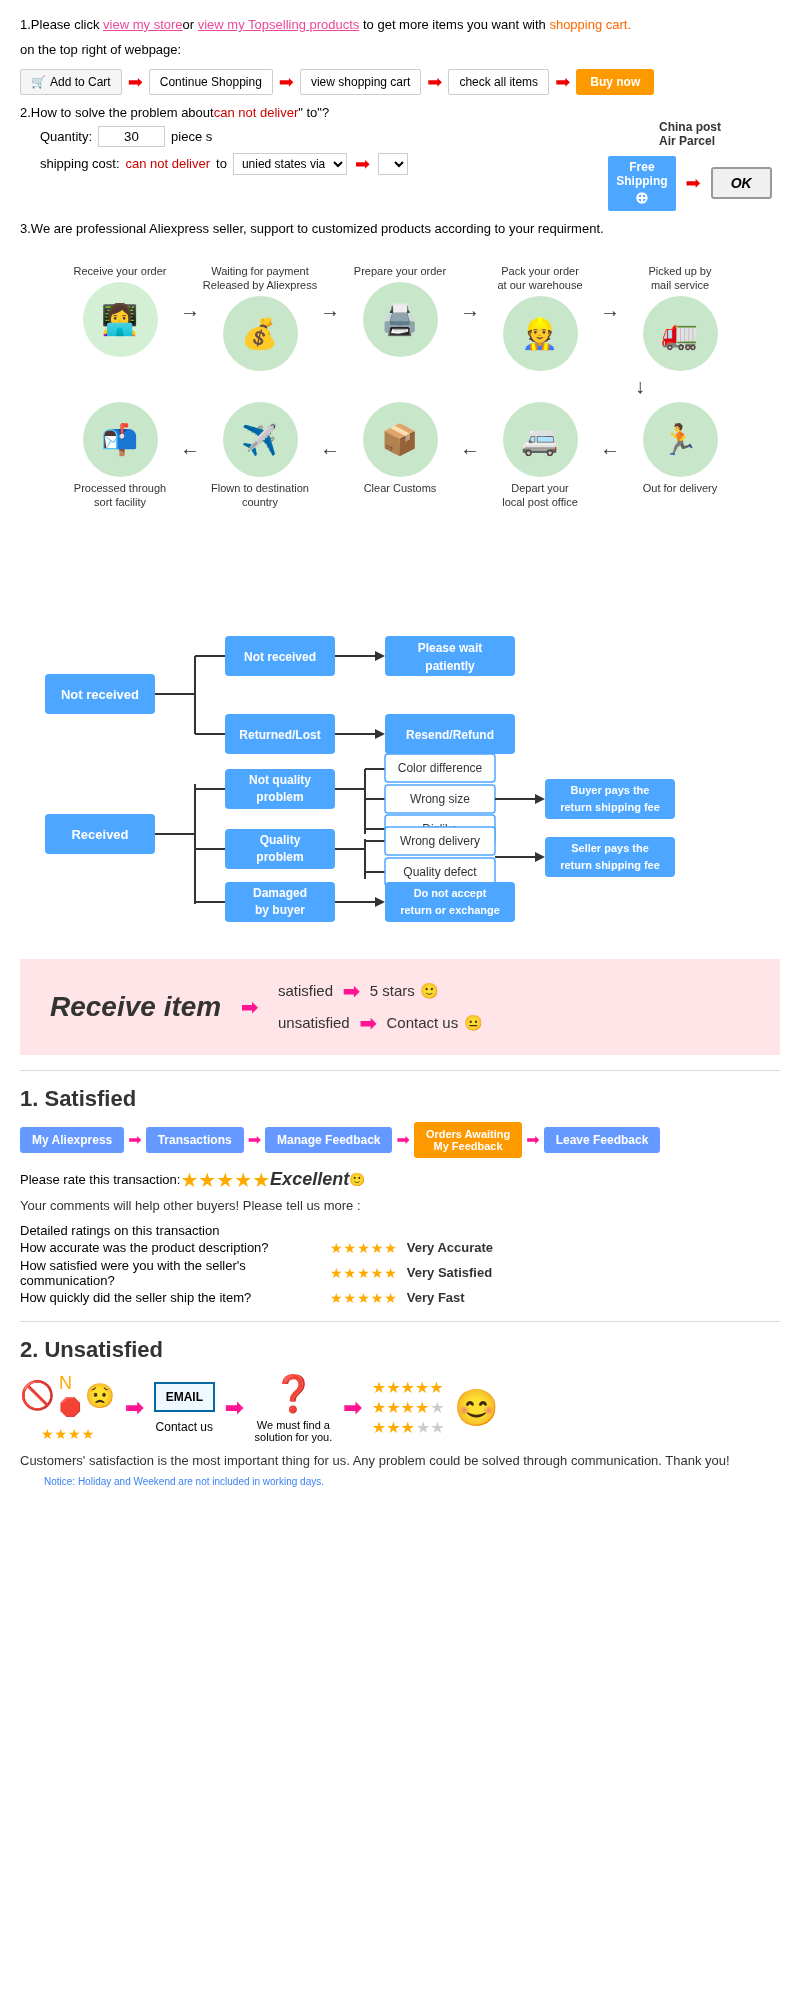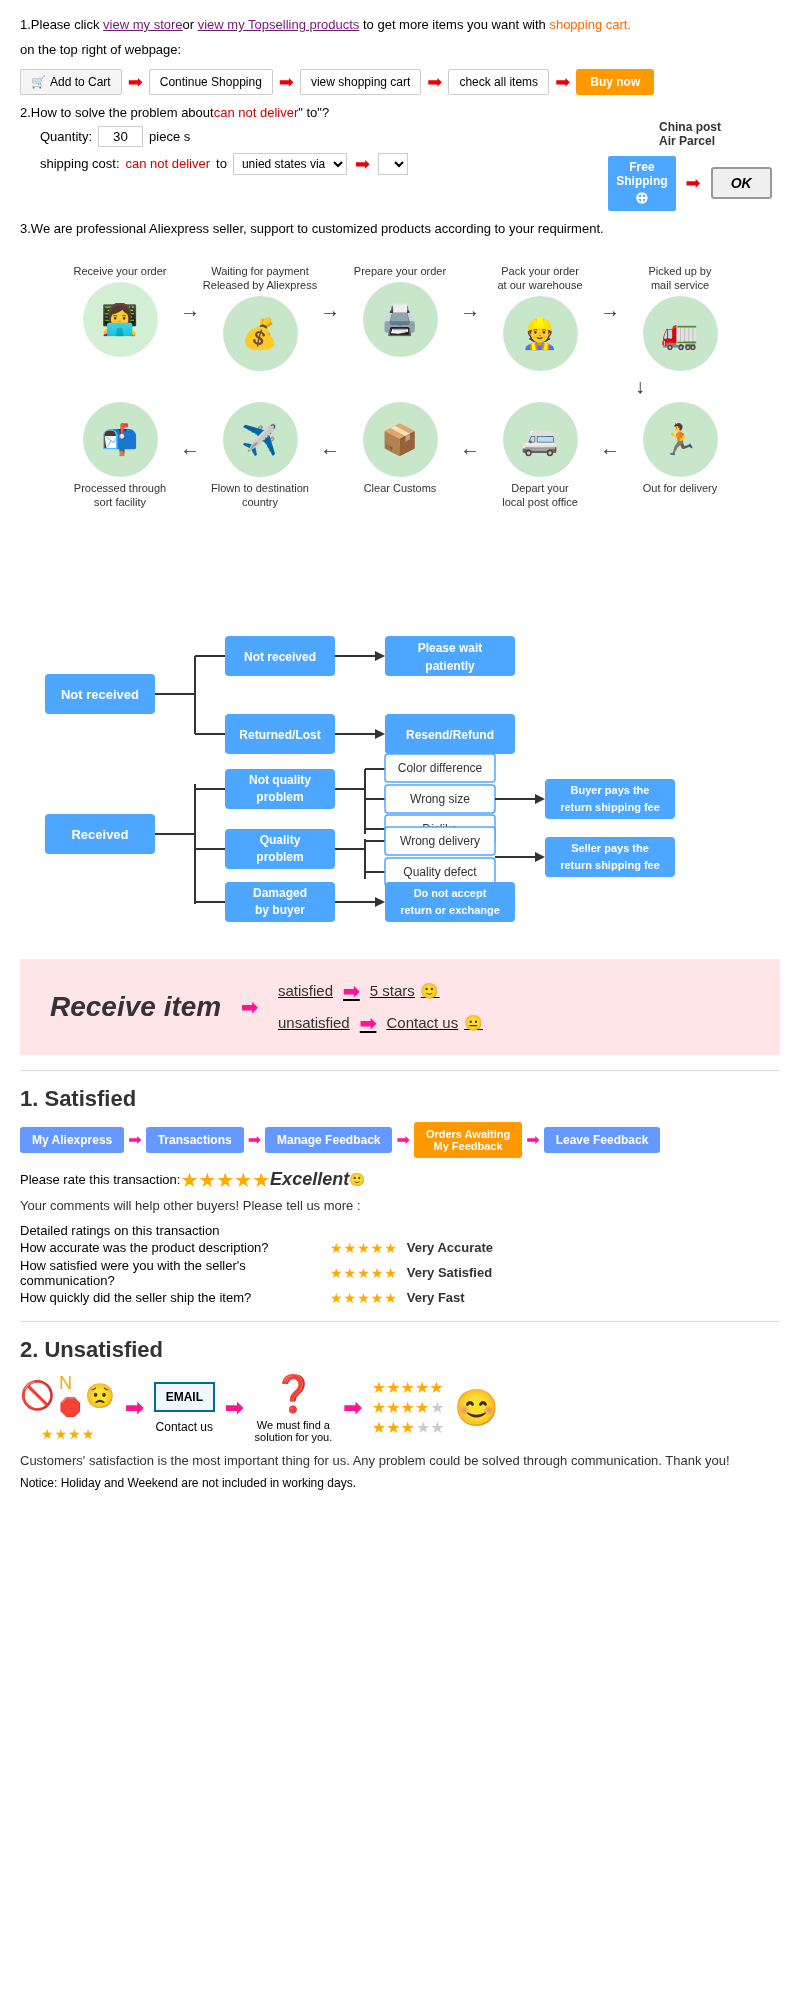--- a/index.html
+++ b/index.html
@@ -2,33 +2,33 @@
 <html><head>
   <meta charset="utf-8">
   <style>
     * { box-sizing: border-box; margin: 0; padding: 0; }
     body { font-family: Arial, sans-serif; font-size: 13px; background: #fff; width: 800px; }
     .page { padding: 15px 20px; }
 
     
     .section1 { margin-bottom: 10px; }
     .section1 p { line-height: 1.6; }
-    .link-orange { color: #701a75; text-decoration: underline; }
+    .link-orange { color: #ec4899; text-decoration: underline; }
     .shopping-cart { color: #ff6600; }
     .toolbar-row { display: flex; align-items: center; margin: 8px 0; gap: 4px; }
     .toolbar-btn { padding: 5px 10px; background: #fff; border: 1px solid #ccc; font-size: 12px; border-radius: 2px; display: flex; align-items: center; gap: 4px; }
     .toolbar-btn.cart { background: #f5f5f5; }
     .toolbar-btn.buynow { background: #ff9900; color: #fff; border: none; font-weight: bold; padding: 6px 14px; border-radius: 3px; }
     .arrow-right { color: #e00; font-size: 18px; margin: 0 2px; }
 
     
     .section2 { margin-bottom: 10px; }
     .red-text { color: #cc0000; }
     .qty-row { display: flex; align-items: center; gap: 6px; margin: 6px 0 6px 20px; }
-    .qty-input { border: 1px solid #ccc; width: 45px; padding: 2px 4px; text-align: center; }
+    .qty-input { border: 1px solid #ccc; width: 67px; padding: 2px 4px; text-align: center; }
     .ship-row { display: flex; align-items: center; gap: 6px; margin: 0 0 8px 20px; }
     .section2-inner { display: flex; gap: 20px; }
     .section2-left { flex: 1; }
     .section2-right { width: 180px; display: flex; flex-direction: column; align-items: center; }
     .china-post-ship { display: flex; flex-direction: column; align-items: flex-start; font-size: 12px; }
     .china-post-ship .title { font-weight: bold; color: #333; }
     .free-shipping-box { background: #4da6ff; color: #fff; padding: 4px 8px; font-size: 12px; font-weight: bold; text-align: center; border-radius: 2px; }
     .ok-btn { background: #f0f0f0; border: 2px solid #999; padding: 6px 18px; font-size: 14px; border-radius: 3px; font-weight: bold; font-style: italic; }
     .ship-arrow-row { display: flex; align-items: center; gap: 8px; margin-top: 8px; }
 
@@ -46,21 +46,21 @@
     .circle-img { width: 75px; height: 75px; border-radius: 50%; background: #90ee90; display: flex; align-items: center; justify-content: center; font-size: 30px; overflow: hidden; }
 
     .flowchart-wrapper { position: relative; padding: 10px 5px; }
 
     
     .flowchart-svg { display: block; margin: 10px auto; }
 
     
     .receive-section { background: #ffe4e8; padding: 20px 30px; margin: 15px 0; display: flex; align-items: center; gap: 20px; }
     .receive-title { font-size: 28px; font-weight: bold; font-style: italic; color: #333; }
-    .receive-outcomes { display: flex; flex-direction: column; gap: 8px; text-decoration: underline; }
+    .receive-outcomes { display: flex; flex-direction: column; gap: 8px; }
     .outcome-row { display: flex; align-items: center; gap: 10px; }
     .outcome-text { font-size: 15px; color: #333; }
     .outcome-result { display: flex; align-items: center; gap: 6px; font-size: 15px; color: #333; }
     .arrow-pink { color: #ff1493; font-size: 20px; font-weight: bold; }
 
     
     .satisfied-section { margin: 15px 0; }
     .satisfied-title { font-size: 22px; color: #333; margin-bottom: 10px; }
     .steps-row { display: flex; align-items: center; gap: 4px; margin-bottom: 10px; }
     .step-box { padding: 6px 12px; border-radius: 3px; font-size: 12px; font-weight: bold; }
@@ -79,21 +79,21 @@
     .rating-result { font-weight: bold; font-size: 13px; color: #333; }
     .star-small { color: #ffaa00; font-size: 14px; }
 
     
     .unsatisfied-section { margin: 15px 0; }
     .unsatisfied-title { font-size: 22px; color: #333; margin-bottom: 10px; }
     .unsat-flow { display: flex; align-items: center; gap: 10px; margin: 10px 0; }
     .unsat-item { display: flex; flex-direction: column; align-items: center; gap: 4px; }
     .unsat-stars { display: flex; flex-direction: column; gap: 1px; }
     .star-row { display: flex; gap: 1px; }
-    .notice { color: #000000; font-size: 12px; margin-top: 8px; }
+    .notice { color: #3b82f6; font-size: 10px; margin-top: 8px; margin-left: 24px; }
     .footer-text { font-size: 13px; color: #333; margin: 6px 0; }
 
     
     .divider { border: none; border-top: 1px solid #ddd; margin: 15px 0; }
 
     
     select { border: 1px solid #ccc; padding: 2px 4px; font-size: 12px; background: #fff; }
   </style>
 </head>
 <body>

